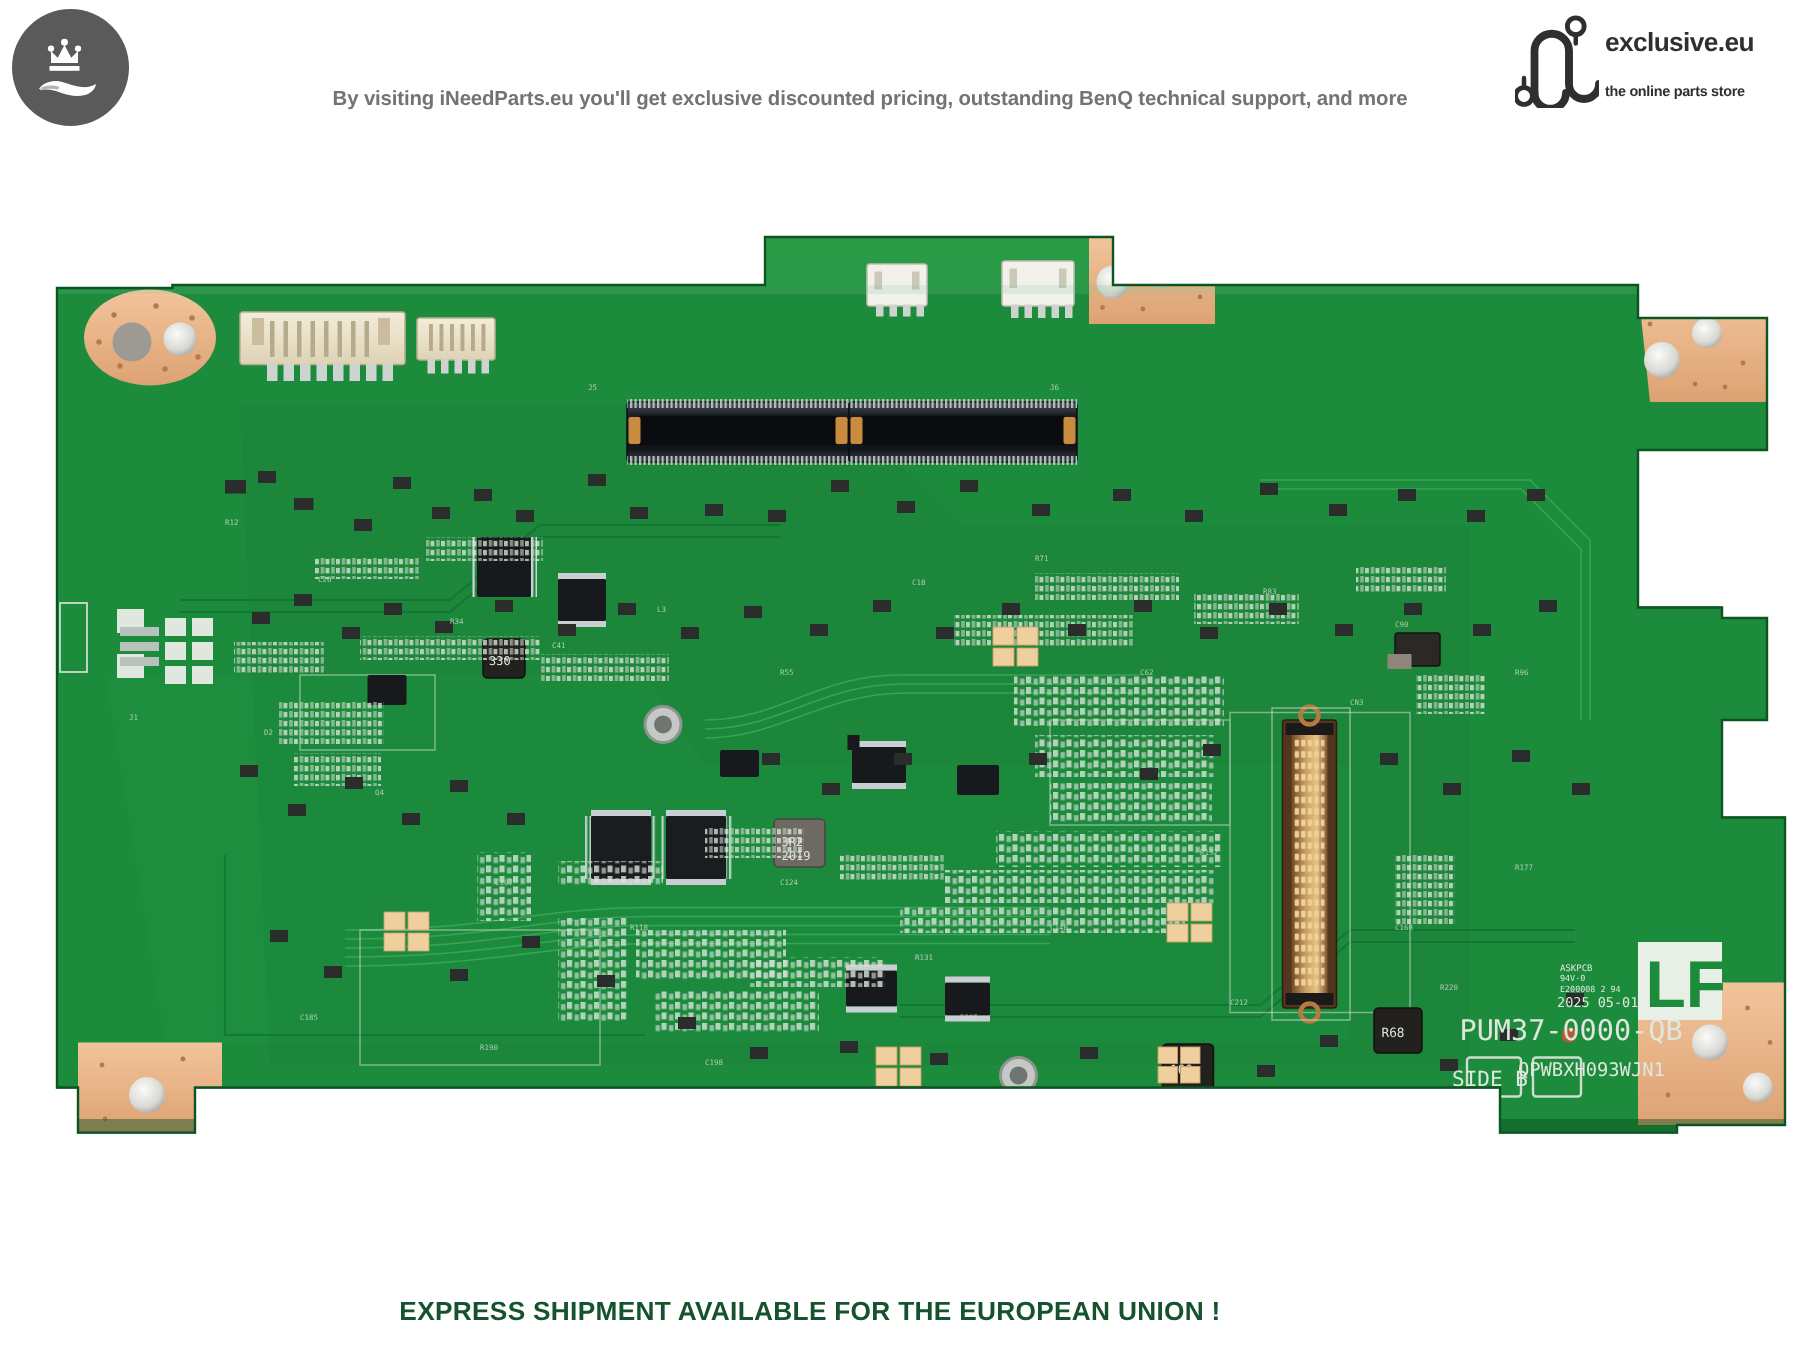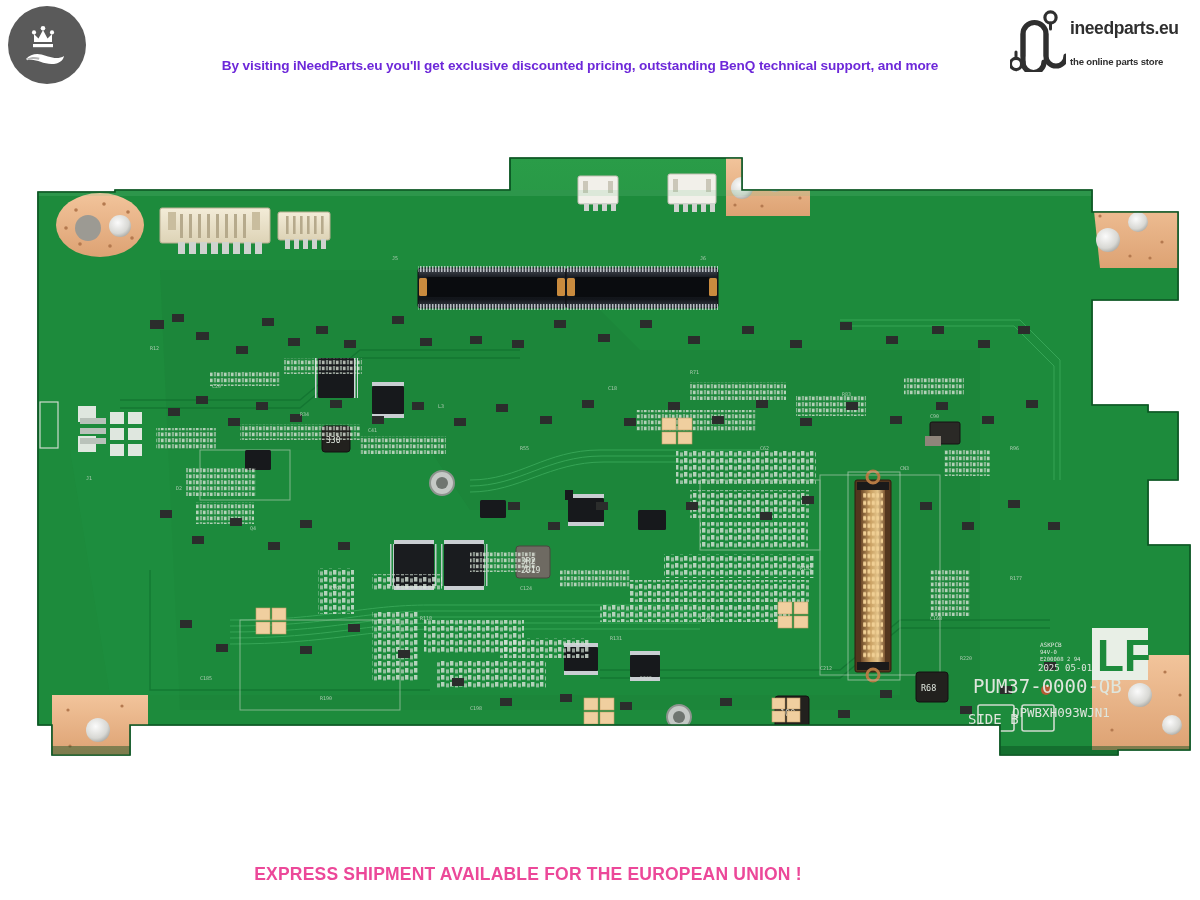--- a/index.html
+++ b/index.html
@@ -17,41 +17,41 @@
 
   #brand-badge {
     position: absolute; left: 8px; top: 6px; width: 78px; height: 78px;
     border-radius: 50%; background: #5a5a5a;
   }
   #brand-badge svg { position: absolute; left: 0; top: 0; }
 
   #promo-text {
     position: absolute; left: 150px; top: 58px; width: 860px;
     text-align: center;
-    font-size: 13.6px; font-weight: bold; color: #6d28d9;
+    font-size: 13.6px; font-weight: bold; color: #737373;
     letter-spacing: -0.1px; line-height: 1.2;
   }
 
   #logo-block { position: absolute; left: 1010px; top: 10px; width: 182px; height: 64px; }
   #logo-mark { position: absolute; left: 0; top: 0; width: 56px; height: 62px; }
   #logo-words { position: absolute; left: 60px; top: 10px; }
   #logo-title {
     font-size: 17.5px; font-weight: bold; color: #2f2f2f;
     letter-spacing: -0.4px; line-height: 1;
   }
   #logo-sub {
     font-size: 9.6px; font-weight: bold; color: #2f2f2f;
     letter-spacing: -0.2px; margin-top: 19px; line-height: 1;
   }
 
   
   #footer-text {
-    position: absolute; left: 4px; top: 864px; width: 1048px;
+    position: absolute; left: 16px; top: 864px; width: 1048px;
     text-align: center;
-    font-size: 17.5px; font-weight: bold; color: #ec4899;
+    font-size: 17.5px; font-weight: bold; color: #14532d;
     letter-spacing: 0.2px;
   }
 
   
   #pcb-stage { position: absolute; left: 0px; top: 150px; width: 1200px; height: 680px; }
   #pcb-svg { display: block; }
 
   .silk-text {
     font-family: "DejaVu Sans Mono", monospace;
     fill: #dfe6dd;
@@ -97,21 +97,21 @@
             <path d="M13 24 L13 46"></path>
           </g>
 
           <circle cx="40.5" cy="7.5" r="5.6" fill="#ffffff" stroke="#2f2f2f" stroke-width="3.2"></circle>
           <circle cx="6" cy="54" r="5.6" fill="#ffffff" stroke="#2f2f2f" stroke-width="3.2"></circle>
           <path d="M40.5 13 L40.5 19" stroke="#2f2f2f" stroke-width="3" stroke-linecap="round"></path>
           <path d="M6 48.4 L6 42" stroke="#2f2f2f" stroke-width="3" stroke-linecap="round"></path>
         </svg>
       </div>
       <div id="logo-words">
-        <div id="logo-title">ineedparts.eu</div>
+        <div id="logo-title">exclusive.eu</div>
         <div id="logo-sub">the online parts store</div>
       </div>
     </div>
   </div>
 
   <div id="pcb-stage">
     <svg id="pcb-svg" width="1200" height="680" viewBox="0 0 1200 680" aria-hidden="true">
       <defs>
         <linearGradient id="gGreen" x1="0" y1="0" x2="0" y2="1">
           <stop offset="0%" stop-color="#2a9c48"></stop>

